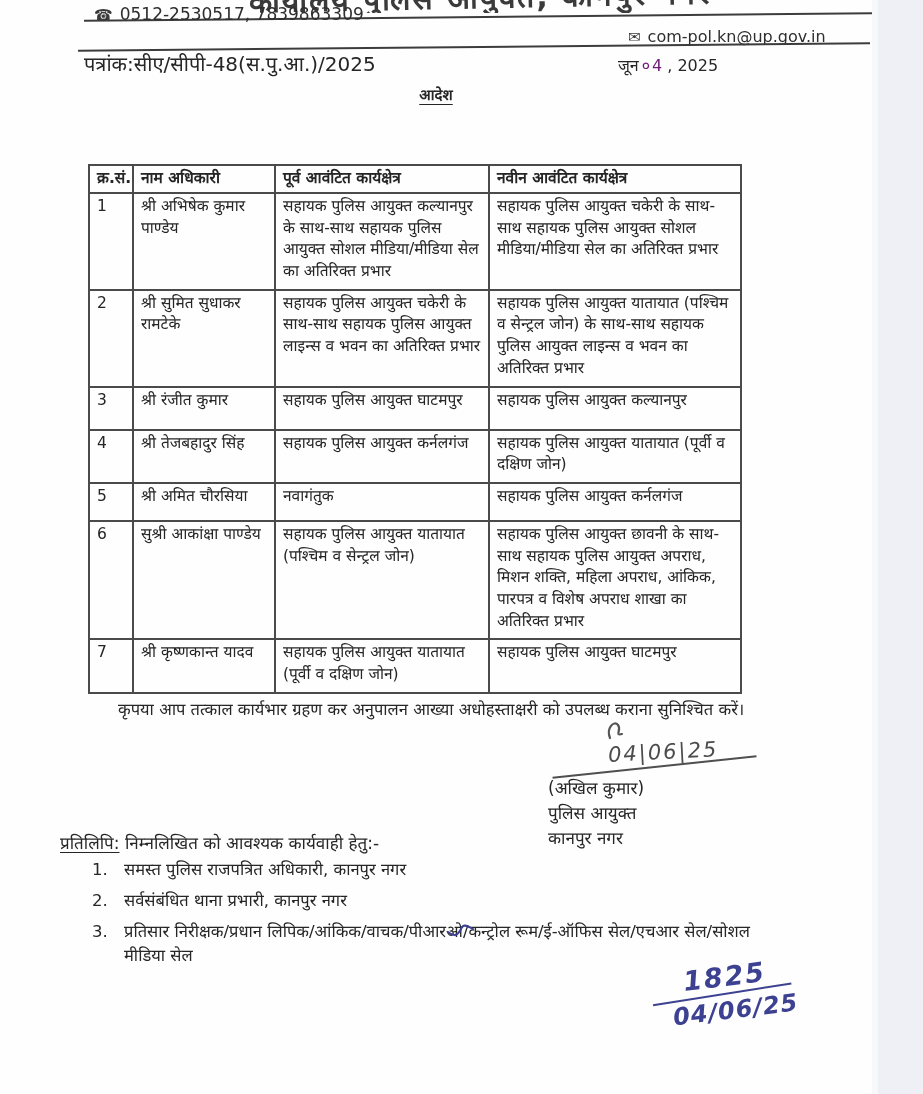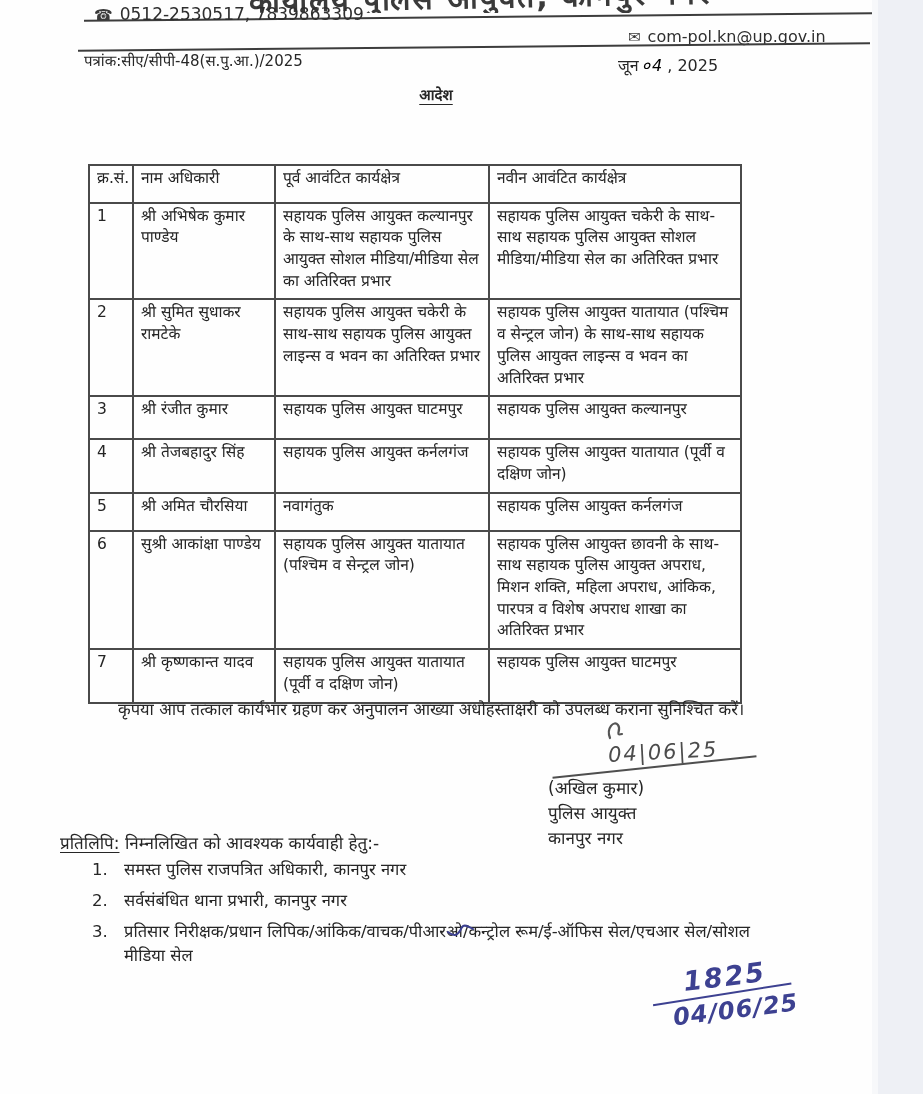--- a/index.html
+++ b/index.html
@@ -24,43 +24,43 @@
   }
 
   .rule { position:absolute; border-top:2px solid #3c3c3c; }
   .rule1 { top:16px; left:84px; width:788px; transform:rotate(-0.55deg); }
   .rule2 { top:46px; left:78px; width:792px; transform:rotate(-0.55deg); }
 
   .phone-line { position:absolute; top:4px; left:94px; font-size:17px; color:#2e2e2e; }
   .email-line { position:absolute; top:27px; left:628px; font-size:16px; color:#2e2e2e; }
   .glyph-icon { font-size:15px; margin-right:7px; color:#3a3a3a; }
 
-  .ref-line  { position:absolute; top:50px; left:84px; font-size:15px; }
+  .ref-line  { position:absolute; top:50px; left:84px; font-size:20px; }
   .date-line { position:absolute; top:54px; left:618px; font-size:16px; }
-  .hw-inline { font-style:italic; color:#000000; letter-spacing:2px; padding:0 3px; }
+  .hw-inline { color:#701a75; letter-spacing:2px; padding:0 3px; }
 
   .order-title {
     position:absolute; top:84px; left:0; width:872px; text-align:center;
     font-size:15px; font-weight:bold; text-decoration:underline; text-underline-offset:4px;
   }
 
   .intro {
     position:absolute; top:109px; left:84px; width:694px;
     font-size:16.5px; line-height:1.42; text-indent:36px;
   }
 
   table.alloc {
     position:absolute; top:164px; left:88px; width:652px;
     border-collapse:collapse; table-layout:fixed;
     font-size:15.5px; line-height:1.4; color:#252525;
   }
   table.alloc th, table.alloc td {
     border:2px solid #4a4a4a; padding:2px 7px 6px; vertical-align:top; text-align:left;
   }
-  table.alloc th { font-weight:normal; padding-bottom:12px;border-radius:11px; }
+  table.alloc th { font-weight:bold; padding-bottom:2px;border-radius:11px; }
   td.sno { text-align:center; }
 
   .closing { position:absolute; top:697px; left:118px; width:700px; font-size:16.5px; }
 
   .sig-squiggle { position:absolute; top:718px; left:596px; }
   .sig-date {
     position:absolute; top:740px; left:608px; font-size:21px; color:#4c4c4c;
     font-style:italic; letter-spacing:2px; transform:rotate(-3deg); white-space:nowrap;
   }
   .sig-underline {

